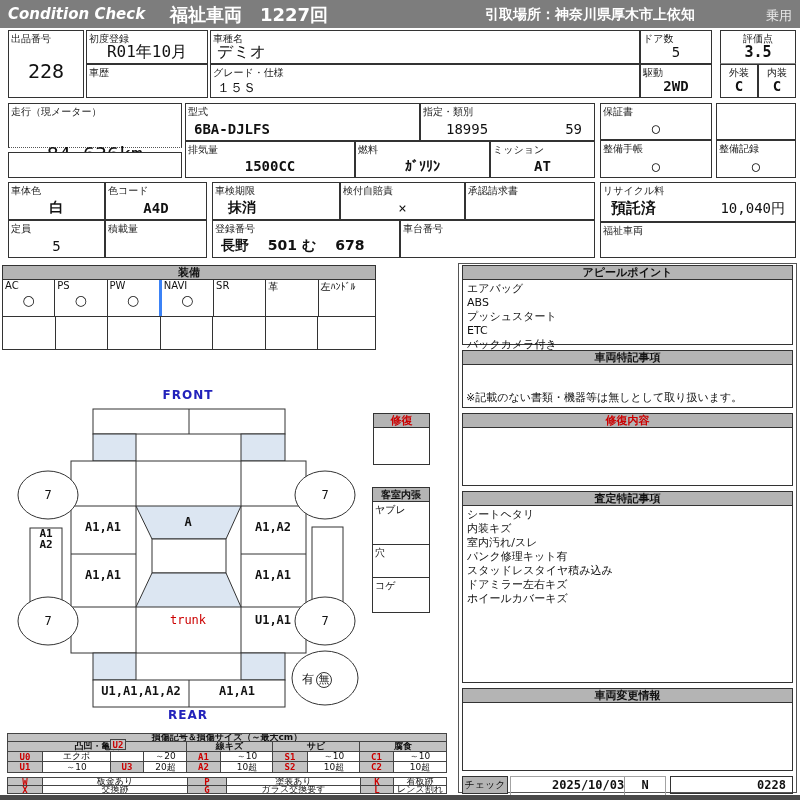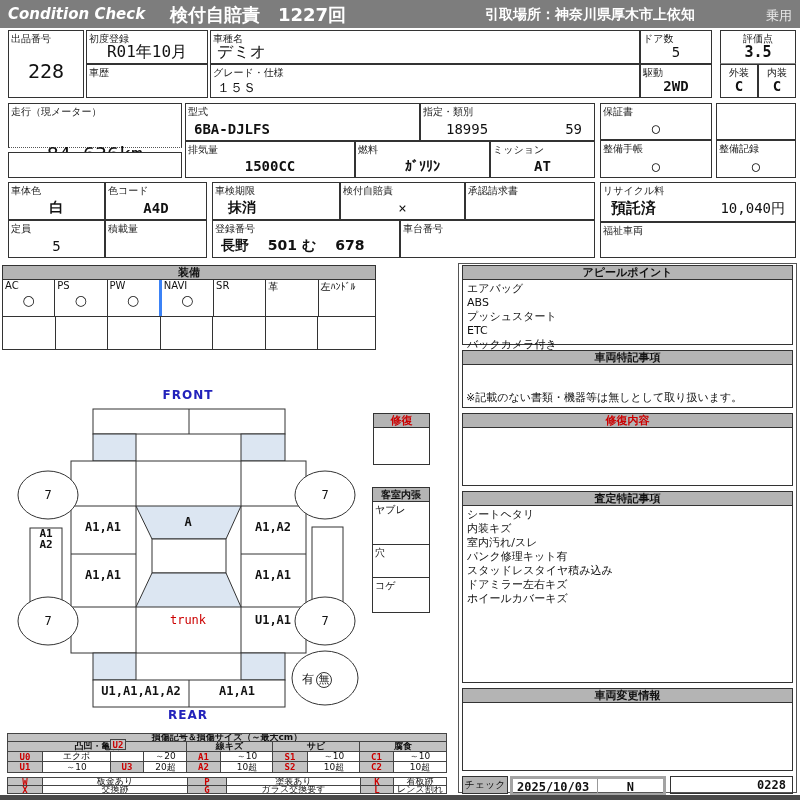--- a/index.html
+++ b/index.html
@@ -19,21 +19,21 @@
   .lg-code { background:#c2c2c2; color:#cc0000; font-weight:bold; font-family:"DejaVu Sans Mono", monospace; }
   .lg-gray { background:#c2c2c2; font-weight:bold; }
 </style>
 </head>
 <body>
 
 <div id="page">
 
   <div class="hdrbar">
     <span class="abs" style="left:8px; top:5px; font-style:italic; font-weight:bold; font-size:15px;">Condition Check</span>
-    <span class="abs" style="left:170px; top:3px; font-weight:bold; font-size:18px;">検付自賠責　1227回</span>
+    <span class="abs" style="left:170px; top:3px; font-weight:bold; font-size:18px;">福祉車両　1227回</span>
     <span class="abs" style="left:485px; top:6px; font-weight:bold; font-size:14px;">引取場所：神奈川県厚木市上依知</span>
     <span class="abs" style="right:8px; top:7px; font-size:13px; color:#e8e8e8;">乗用</span>
   </div>
 
   <div class="cell" style="left:8px; top:30px; width:76px; height:68px;">
     <span class="lbl">出品番号</span>
     <span class="val" style="font-size:20px; font-weight:normal;">228</span>
   </div>
   <div class="cell" style="left:86px; top:30px; width:122px; height:34px;">
     <span class="lbl">初度登録</span>
@@ -233,21 +233,21 @@
       <div>ドアミラー左右キズ</div>
       <div>ホイールカバーキズ</div>
     </div>
   </div>
 
   <div class="secbox" style="left:462px; top:688px; width:331px; height:83px;">
     <div class="sechdr">車両変更情報</div>
   </div>
 
   <div class="abs" style="left:462px; top:776px; width:46px; height:18px; background:#b4b4b4; border:1px solid #333; font-size:10px; text-align:center; line-height:16px;">チェック</div>
-  <div class="abs" style="left:510px; top:776px; width:156px; height:20px; border:3px solid #a3a3a3; display:flex;">
+  <div class="abs" style="left:510px; top:776px; width:156px; height:20px; border:1px solid #a3a3a3; display:flex;padding-left:37px;">
     <span style="flex:1.1; font-family:'DejaVu Sans Mono',monospace; font-weight:bold; font-size:12px; padding-left:4px; line-height:16px; border-right:1px solid #999;">2025/10/03</span>
     <span style="flex:0.9; font-family:'DejaVu Sans Mono',monospace; font-weight:bold; font-size:12px; text-align:center; line-height:16px;">N</span>
   </div>
   <div class="abs" style="left:670px; top:776px; width:123px; height:18px; border:1px solid #333; font-family:'DejaVu Sans Mono',monospace; font-weight:bold; font-size:12px; text-align:right; line-height:16px; padding-right:6px;">0228</div>
 
   <svg class="abs" style="left:0; top:385px;" width="460" height="345" viewBox="0 0 460 345">
 
     <rect x="93" y="24" width="192" height="25" fill="#fff" stroke="#333"></rect>
     <line x1="189" y1="24" x2="189" y2="49" stroke="#333"></line>
 

